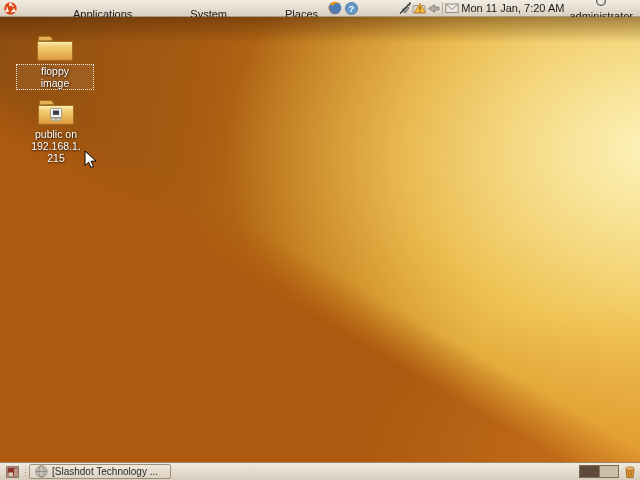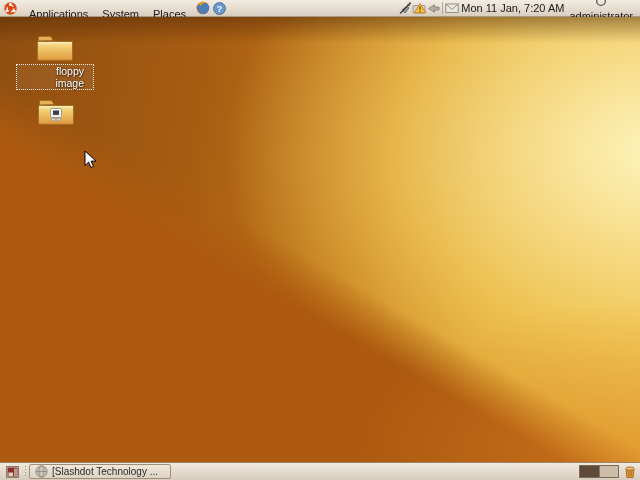--- a/index.html
+++ b/index.html
@@ -12,21 +12,21 @@
 
   
   .top-panel {
     height:17px; flex:0 0 17px;
     display:flex; align-items:center;
     padding:0 4px;
     background:linear-gradient(180deg,#f2ece2 0%,#e6ddd0 55%,#d8cec0 100%);
     border-bottom:1px solid #a99a86;
     font-size:11px; color:#1a1a1a;
   }
-  .menu-item { padding:6px 7px; height:16px; line-height:16px; cursor:default; }
+  .menu-item { padding:6px 7px; height:16px; line-height:16px; cursor:default;margin-left:44px; }
   .panel-icon { display:flex; align-items:center; justify-content:center; height:14px; }
   .launcher { margin-left:3px; }
   .tray-right { margin-left:auto; display:flex; align-items:center; }
   .panel-sep { width:1px; height:12px; background:#b5a896; margin:0 2px; }
   .clock { white-space:nowrap; padding:0 2px; }
   .user-menu { display:flex; align-items:center; gap:3px; padding:0 3px; white-space:nowrap;flex-direction:column; }
 
   
   .desktop {
     position:relative; flex:1 1 auto;
@@ -38,21 +38,21 @@
       radial-gradient(ellipse 620px 430px at 103% 30%, rgba(255,248,196,.95) 0%, rgba(252,220,112,.60) 42%, rgba(250,205,80,0) 70%),
       linear-gradient(100deg, #8f4e10 0%, #a85c12 30%, #c47a16 55%, #d99c2a 75%, #e2ae3c 100%);
   }
   .desktop-icon {
     position:absolute; display:flex; flex-direction:column; align-items:center;
     cursor:default;
   }
   .di-floppy { left:16px; top:15px; width:78px; }
   .di-public { left:8px;  top:79px; width:96px; }
   .icon-label {
-    margin-top:1px; padding:0 9px; text-align:right;
+    margin-top:1px; padding:0 9px; text-align:center;
     font-size:10.5px; line-height:12px; color:#fff;
     text-shadow:0 1px 2px rgba(0,0,0,.7), 1px 0 2px rgba(0,0,0,.4);
   }
   .icon-label.selected {
     border:1px dotted rgba(255,255,255,.85);
     background:rgba(255,255,255,.06);
   }
 
   
   .bottom-panel {
@@ -185,20 +185,24 @@
       <path d="M3.5 9 L3.5 5.6 Q3.5 4.4 4.7 4.4 L14.5 4.4 Q15.6 4.4 16.2 5.4 L18.2 8.6 Z" fill="#e8b054" stroke="#a06f24"></path>
       <path d="M2.5 9.5 L37.5 9.5 L37.5 26.8 Q37.5 28.3 36 28.3 L4 28.3 Q2.5 28.3 2.5 26.8 Z" fill="url(#fg2)" stroke="#a06f24"></path>
       <line x1="3.5" y1="10.8" x2="36.5" y2="10.8" stroke="#fcf0c0" stroke-width="1"></line>
       <g>
         <rect x="14.5" y="12.5" width="11" height="9" rx="1.2" fill="#f4f3ef" stroke="#8a8a84" stroke-width="0.8"></rect>
         <rect x="17" y="14.5" width="6" height="4.4" fill="#3e3e46"></rect>
         <ellipse cx="17.5" cy="23.5" rx="2.6" ry="1.6" fill="#cfccc2" stroke="#8a8a84" stroke-width="0.6"></ellipse>
         <ellipse cx="22.5" cy="23.5" rx="2.6" ry="1.6" fill="#cfccc2" stroke="#8a8a84" stroke-width="0.6"></ellipse>
       </g>
     </svg>
+    <span class="icon-label">
+      <span>public on 192.168.1.</span><br>
+      <span>215</span>
+    </span>
   </div>
 
   <div class="cursor">
     <svg width="13" height="19" viewBox="0 0 13 19">
       <path d="M1 1 L1 15.6 L4.6 12.2 L6.9 17.5 L9.5 16.3 L7.1 11.2 L12 11 Z" fill="#ffffff" stroke="#000000" stroke-width="1"></path>
     </svg>
   </div>
 </div>
 
 <div class="bottom-panel">

